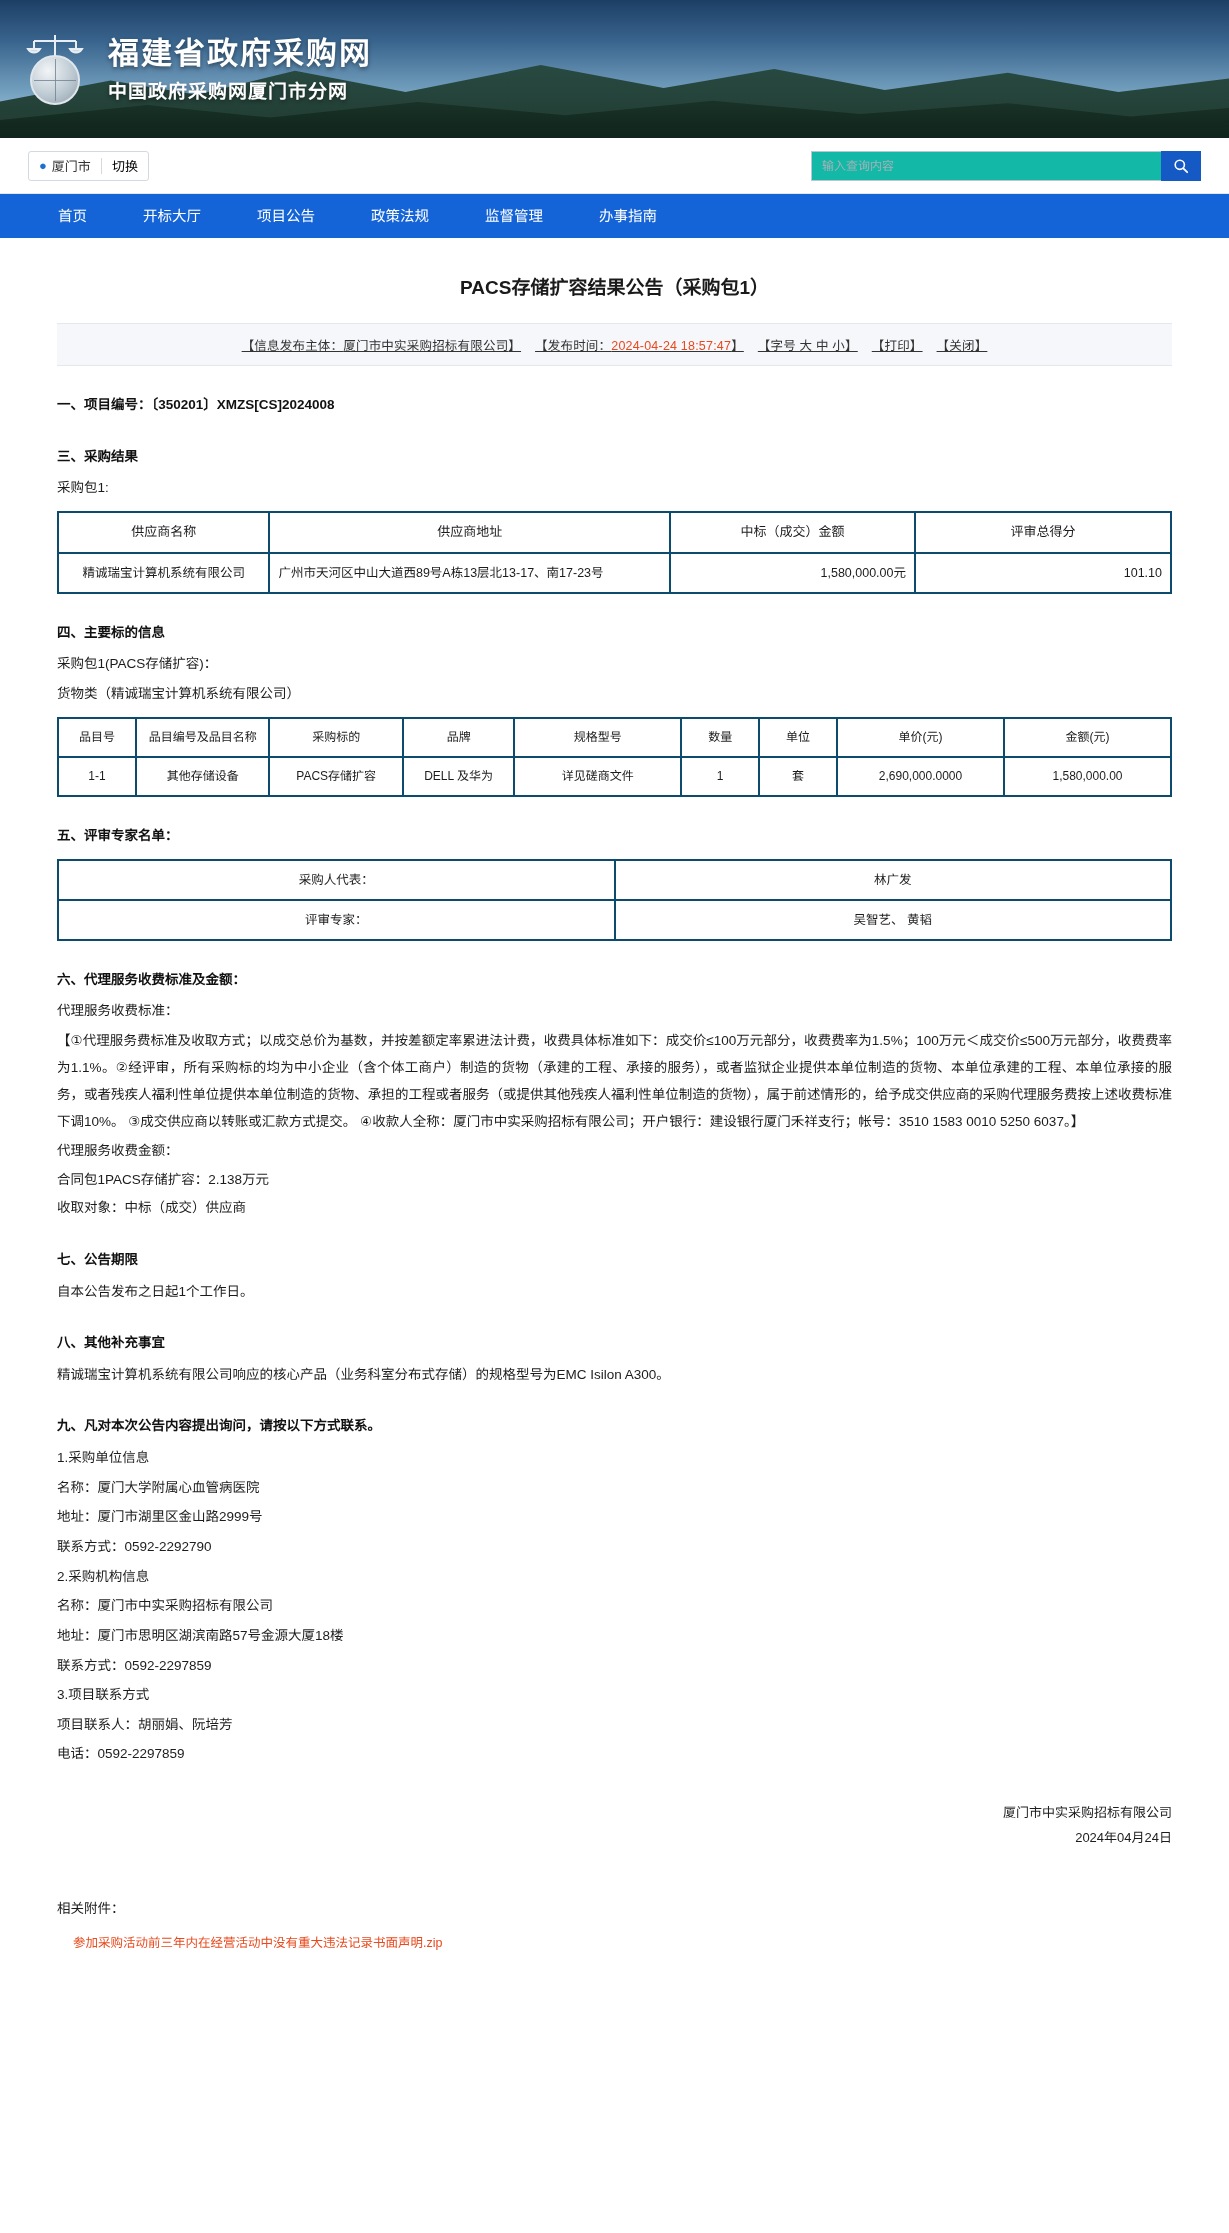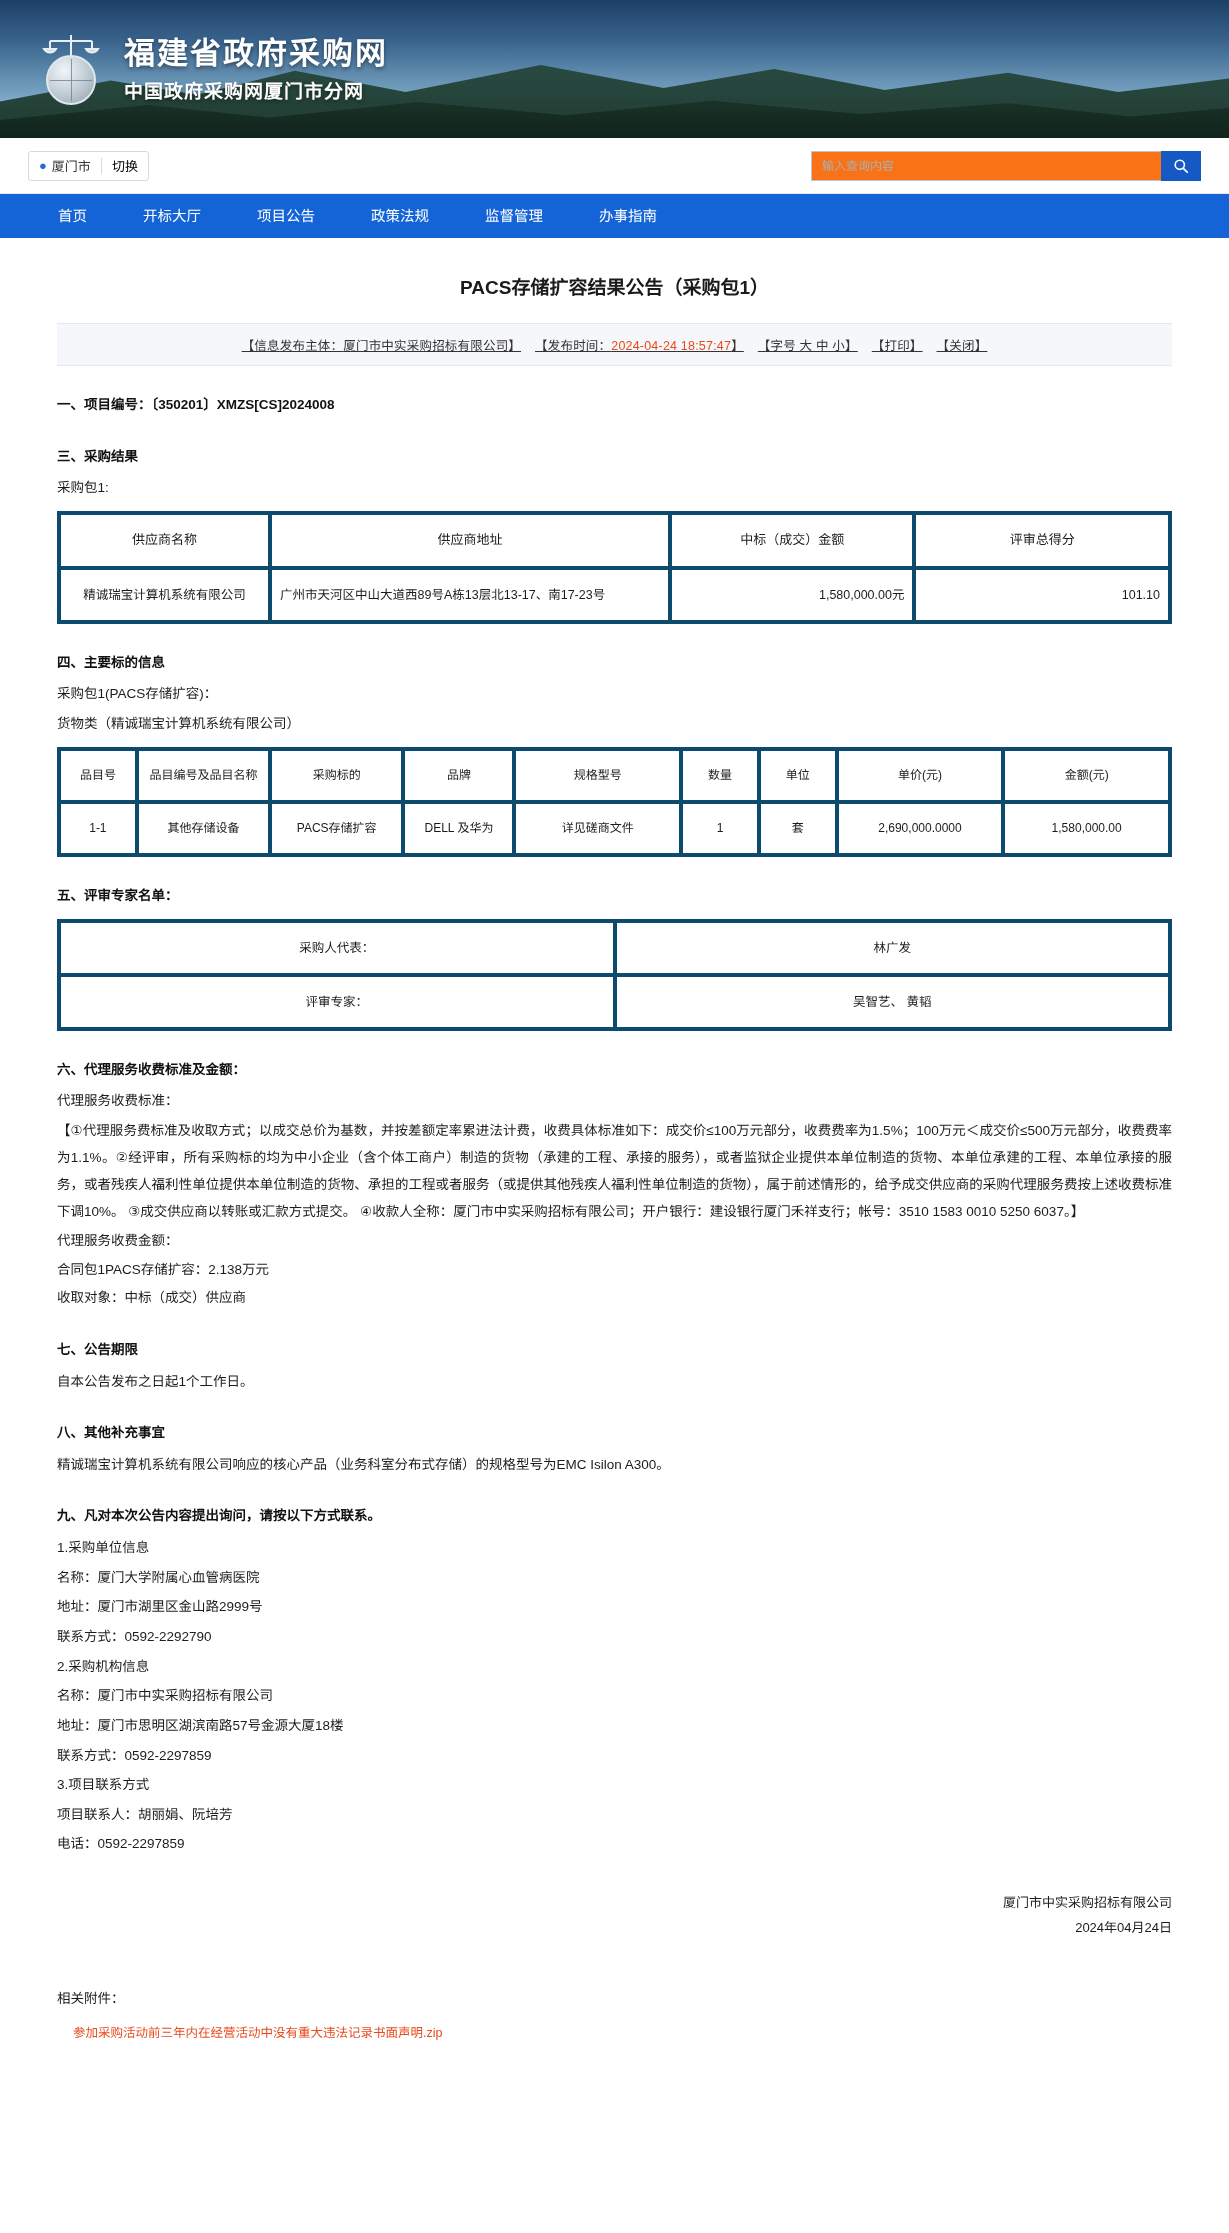--- a/index.html
+++ b/index.html
@@ -28,21 +28,21 @@
   }
   .banner .ridge2 {
     position: absolute; bottom: 0; left: 0; width: 100%; height: 60px;
     background: linear-gradient(180deg, rgba(30,58,44,0.9), rgba(16,36,28,1));
     clip-path: polygon(0 70%, 12% 45%, 22% 66%, 34% 40%, 46% 62%, 58% 38%, 70% 60%, 82% 42%, 92% 64%, 100% 50%, 100% 100%, 0 100%);
   }
   .banner-inner {
     position: relative;
     display: flex; align-items: center;
     height: 100%;
-    padding-left: 34px;
+    padding-left: 18px;
   }
   .emblem {
     width: 76px; height: 88px;
     position: relative; flex: none;
     margin-right: 14px;
   }
   .emblem .globe {
     position: absolute; left: 12px; top: 30px;
     width: 50px; height: 50px; border-radius: 50%;
     background: radial-gradient(circle at 35% 30%, #f2f5f7, #b9c6cf 60%, #8d9ba6 100%);
@@ -93,21 +93,21 @@
   .loc-box .switch { color: #000000; cursor: pointer; }
   .search-wrap {
     margin-left: auto;
     display: flex; align-items: center;
   }
   .search-input {
     width: 350px; height: 30px;
     border: 1px solid #b9c6d4; border-right: none;
     padding: 0 10px; font-size: 12px; color: #333;
     outline: none;
-    background: #f97316;
+    background: #14b8a6;
   }
   .search-input::placeholder { color: #a8b0b8; }
   .search-btn {
     width: 40px; height: 30px;
     background: #1559c4; border: 1px solid #1559c4;
     display: flex; align-items: center; justify-content: center;
     cursor: pointer;
   }
 
   
@@ -167,22 +167,22 @@
   .para { margin: 4px 0; }
 
   table.grid {
     width: 100%;
     border-collapse: collapse;
     margin: 10px 0 4px;
     font-size: 12.5px;
     color: #1c1c1c;
   }
   table.grid th, table.grid td {
-    border: 4px solid #0c4a6e;
-    padding: 15px 8px;
+    border: 2px solid #0c4a6e;
+    padding: 9px 8px;
     line-height: 1.6;
   }
   table.grid th {
     font-weight: normal;
     text-align: center;
   }
   .c { text-align: center; }
   .r { text-align: right; }
   .l { text-align: left; }
 

